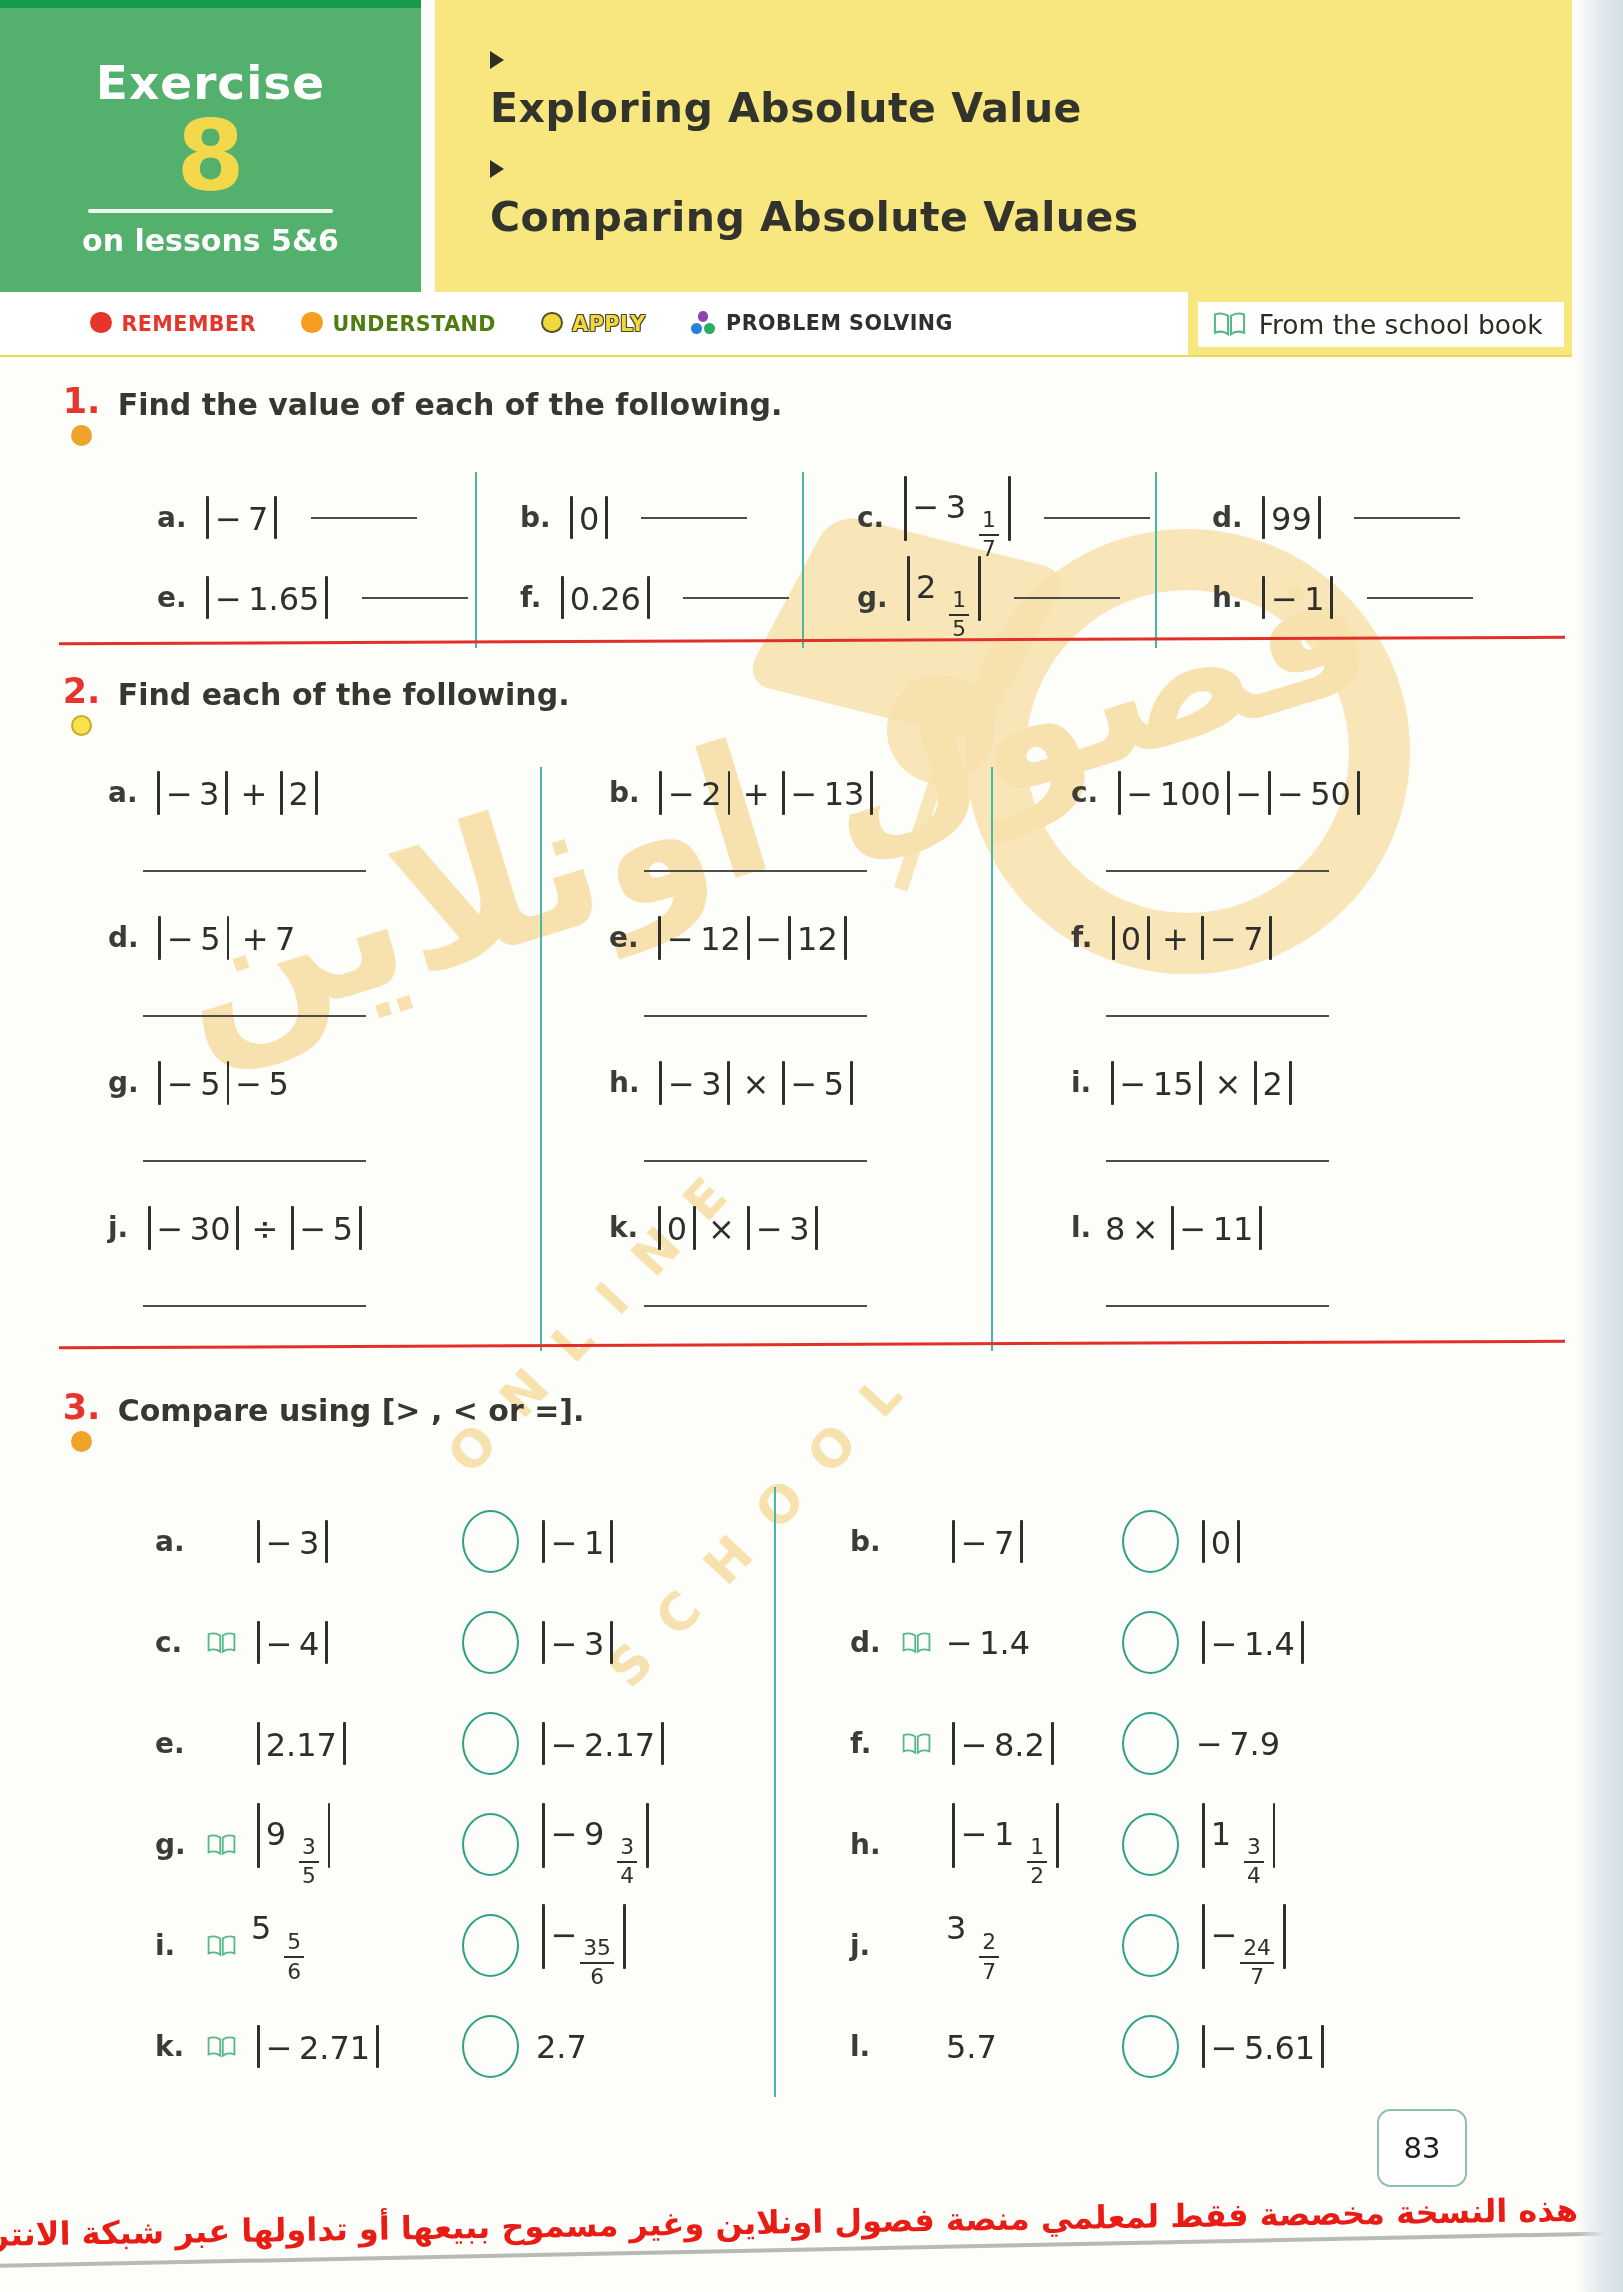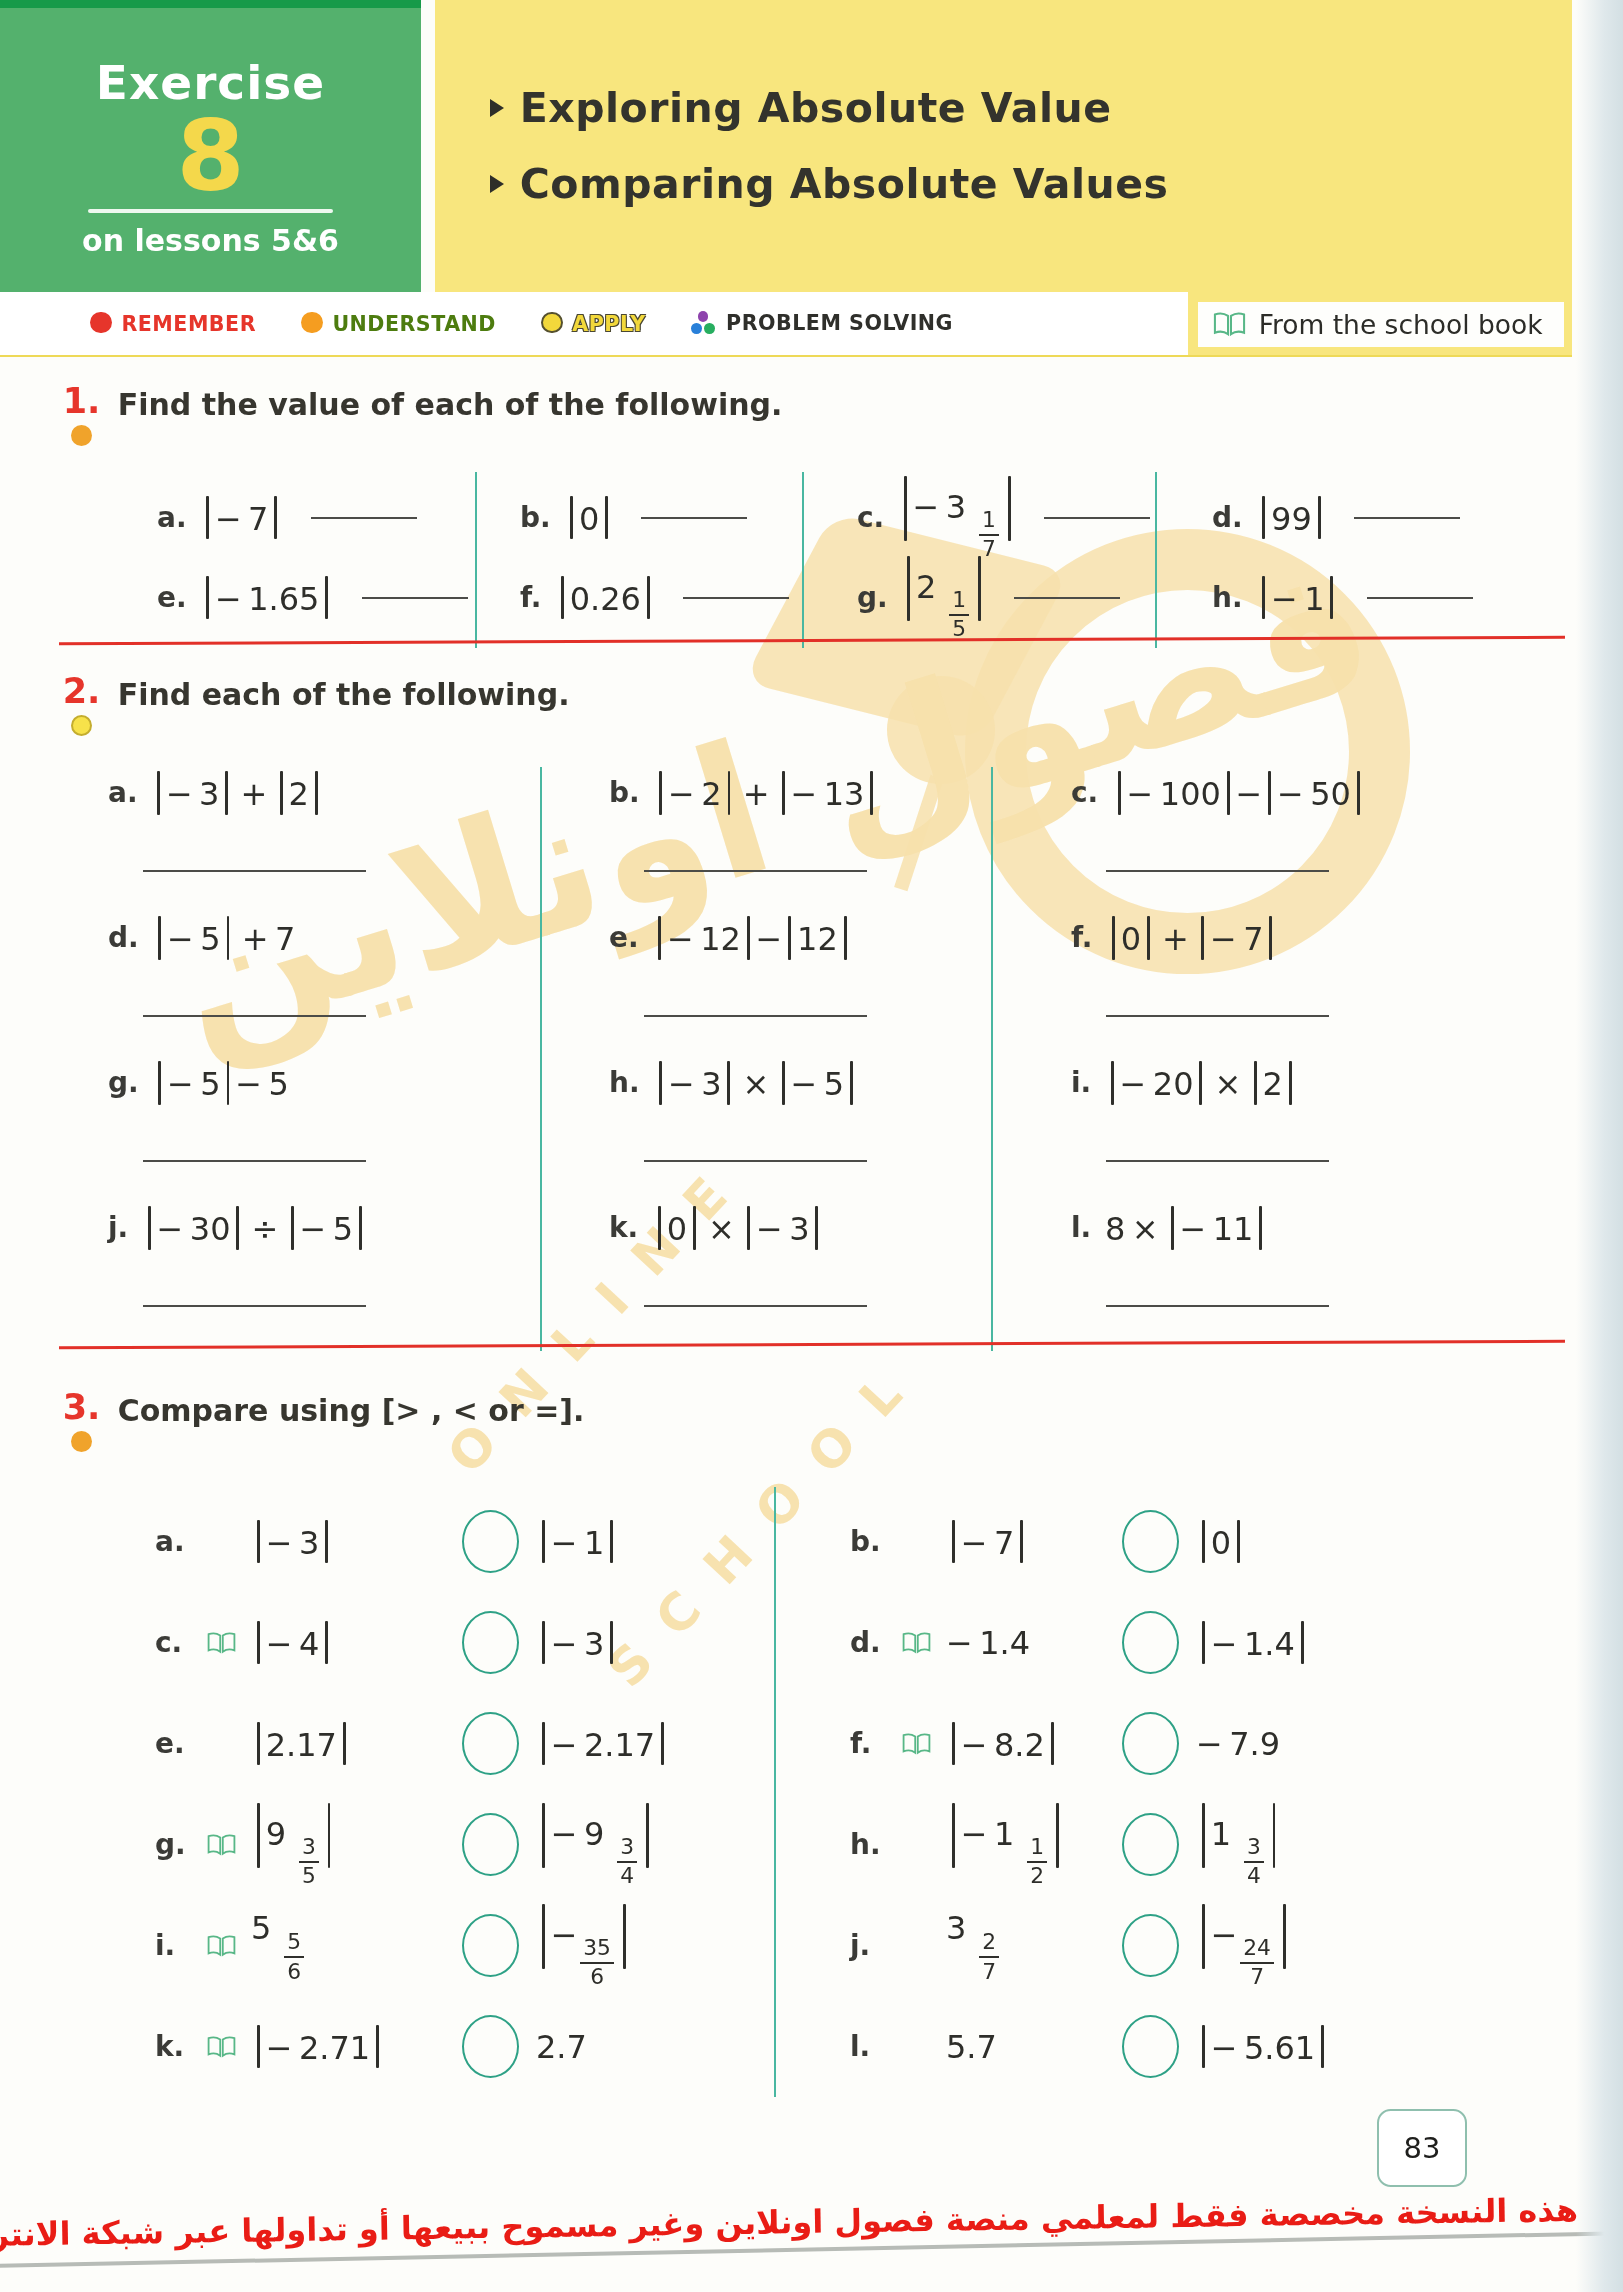--- a/index.html
+++ b/index.html
@@ -24,21 +24,21 @@
   .curl-line{position:absolute;left:-29px;top:2247px;width:1725px;height:3.9px;background:#b7bbb6;transform:rotate(-1.15deg);z-index:2;}
 
   
   .green-box{position:absolute;left:0;top:0;width:421px;height:292px;background:#54b16d;border-top:8.8px solid #179a49;z-index:1;text-align:center;}
   .ex-label{margin-top:47px;font-size:47px;font-weight:bold;color:#fff;letter-spacing:1px;}
   .ex-num{font-size:98px;font-weight:bold;color:#f4d84b;line-height:.95;}
   .ex-rule{width:245px;height:3.9px;background:#eef8ef;margin:5.9px auto 9.8px auto;border-radius:2px;}
   .ex-lessons{font-size:30px;font-weight:bold;color:#fff;}
   .yellow-panel{position:absolute;left:435px;top:0;width:1137px;height:292px;background:#f8e67e;z-index:1;
                 display:flex;flex-direction:column;justify-content:center;gap:27.4px;padding-left:55px;box-sizing:border-box;}
-  .title-line{display:flex;align-items:center;gap:15.7px;}
+  .title-line{display:flex;gap:15.7px;flex-direction:column;}
   .tri{width:0;height:0;border-left:14.7px solid #2e2e29;border-top:9.8px solid transparent;border-bottom:9.8px solid transparent;}
   .main-title{font-size:41px;font-weight:bold;color:#33332d;letter-spacing:0.5px;}
 
   
   .legend-strip{position:absolute;left:0;top:292px;width:1572px;height:65px;background:#fff;z-index:1;
                 border-bottom:2.9px solid #eed957;display:flex;align-items:center;padding-left:90px;box-sizing:border-box;gap:45px;}
   .legend-item{display:flex;gap:9.8px;font-size:20.6px;font-weight:bold;letter-spacing:0.5px;}
   .dot{width:21.6px;height:21.6px;border-radius:50%;}
   .dot-remember{background:#e6352b;}
   .dot-understand{background:#f59d20;}
@@ -298,21 +298,21 @@
           <div class="q2-item"><div class="q2-expr">
               <span class="item-label">c.</span>
               <span class="math"><span class="vbar"></span><span class="mtxt">− 100</span><span class="vbar"></span><span class="mtxt">−</span><span class="vbar"></span><span class="mtxt">− 50</span><span class="vbar"></span></span>
             </div><div class="ansline"></div></div>
           <div class="q2-item"><div class="q2-expr">
               <span class="item-label">f.</span>
               <span class="math"><span class="vbar"></span><span class="mtxt">0</span><span class="vbar"></span><span class="mtxt"> + </span><span class="vbar"></span><span class="mtxt">− 7</span><span class="vbar"></span></span>
             </div><div class="ansline"></div></div>
           <div class="q2-item"><div class="q2-expr">
               <span class="item-label">i.</span>
-              <span class="math"><span class="vbar"></span><span class="mtxt">− 20</span><span class="vbar"></span><span class="mtxt"> × </span><span class="vbar"></span><span class="mtxt">2</span><span class="vbar"></span></span>
+              <span class="math"><span class="vbar"></span><span class="mtxt">− 15</span><span class="vbar"></span><span class="mtxt"> × </span><span class="vbar"></span><span class="mtxt">2</span><span class="vbar"></span></span>
             </div><div class="ansline"></div></div>
           <div class="q2-item"><div class="q2-expr">
               <span class="item-label">l.</span>
               <span class="math"><span class="mtxt">8 × </span><span class="vbar"></span><span class="mtxt">− 11</span><span class="vbar"></span></span>
             </div><div class="ansline"></div></div>
         </div>
       </div>
   </div>
 
   <div class="sep sep2"></div>

